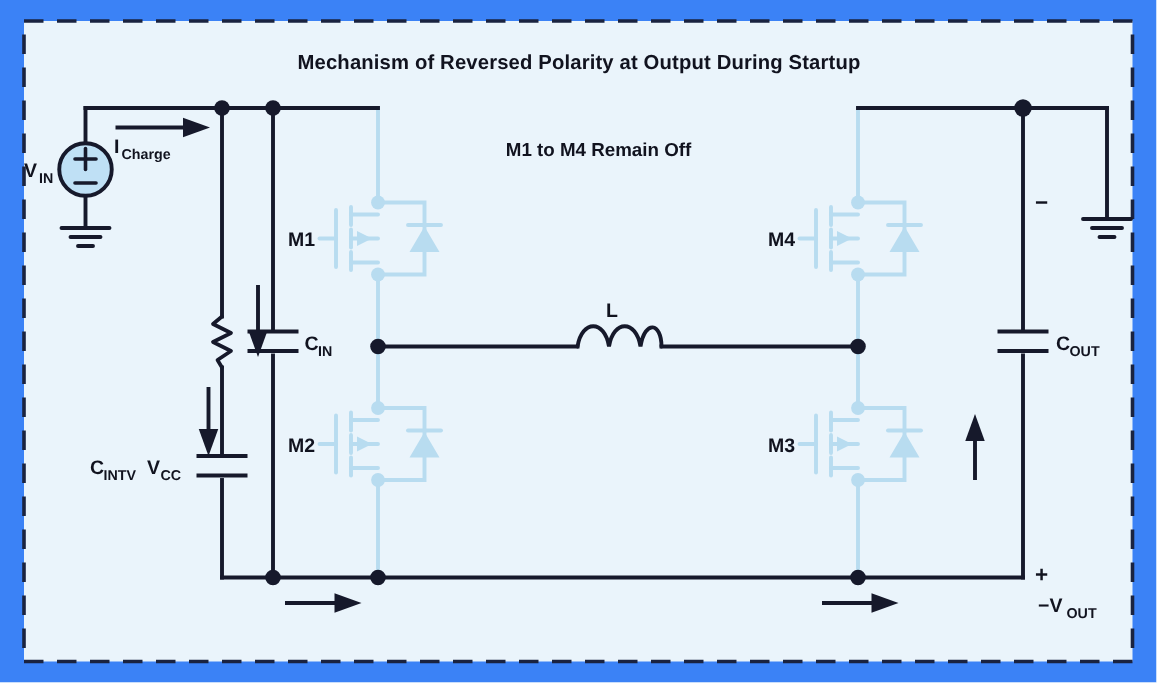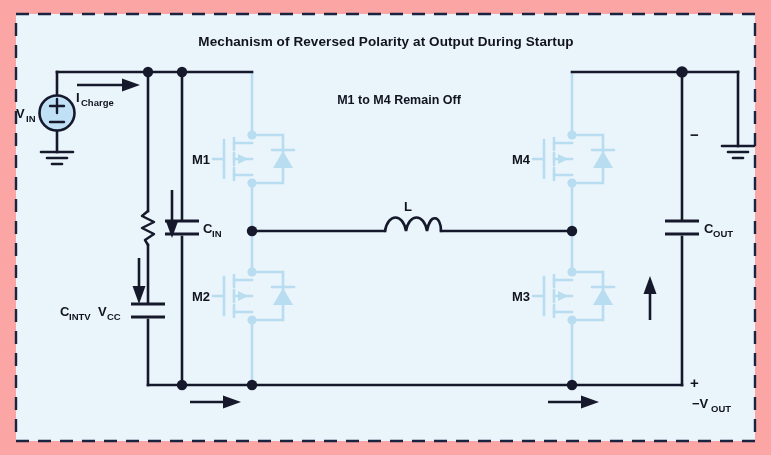--- a/index.html
+++ b/index.html
@@ -4,21 +4,21 @@
 <style>
   html, body {
     margin: 0;
     padding: 0;
     background: #ffffff;
   }
   #page {
     position: relative;
     width: 771px;
     height: 455px;
-    background: #fca5a5;
+    background: #3b82f6;
     font-family: "Liberation Sans", sans-serif;
     overflow: hidden;
   }
   svg.diagram {
     display: block;
     width: 771px;
     height: 455px;
   }
   text {
     font-family: "Liberation Sans", sans-serif;

